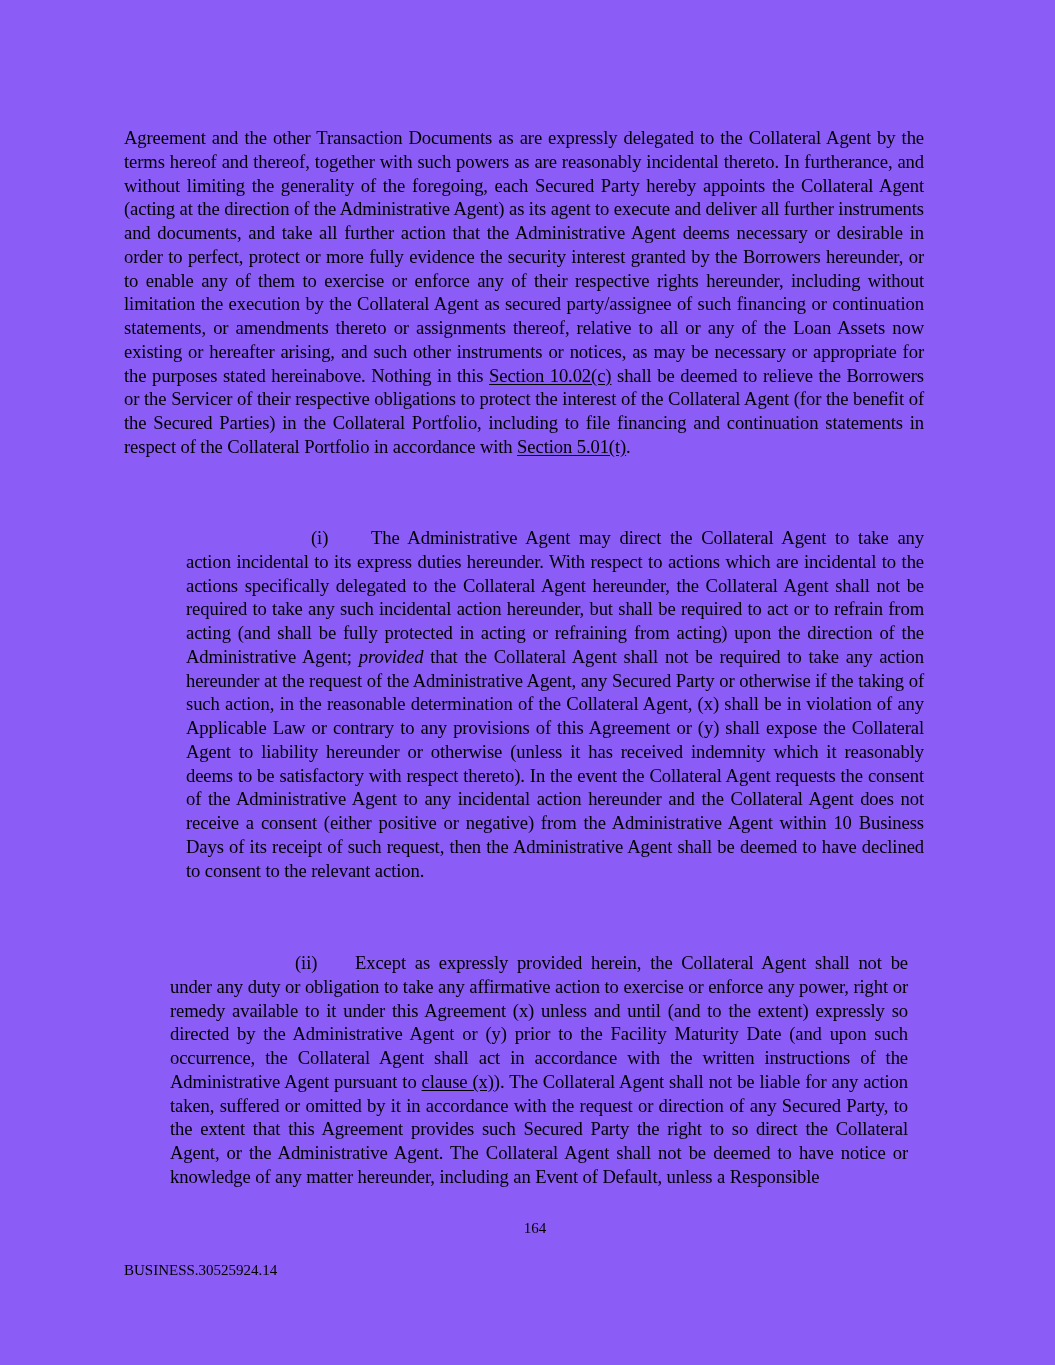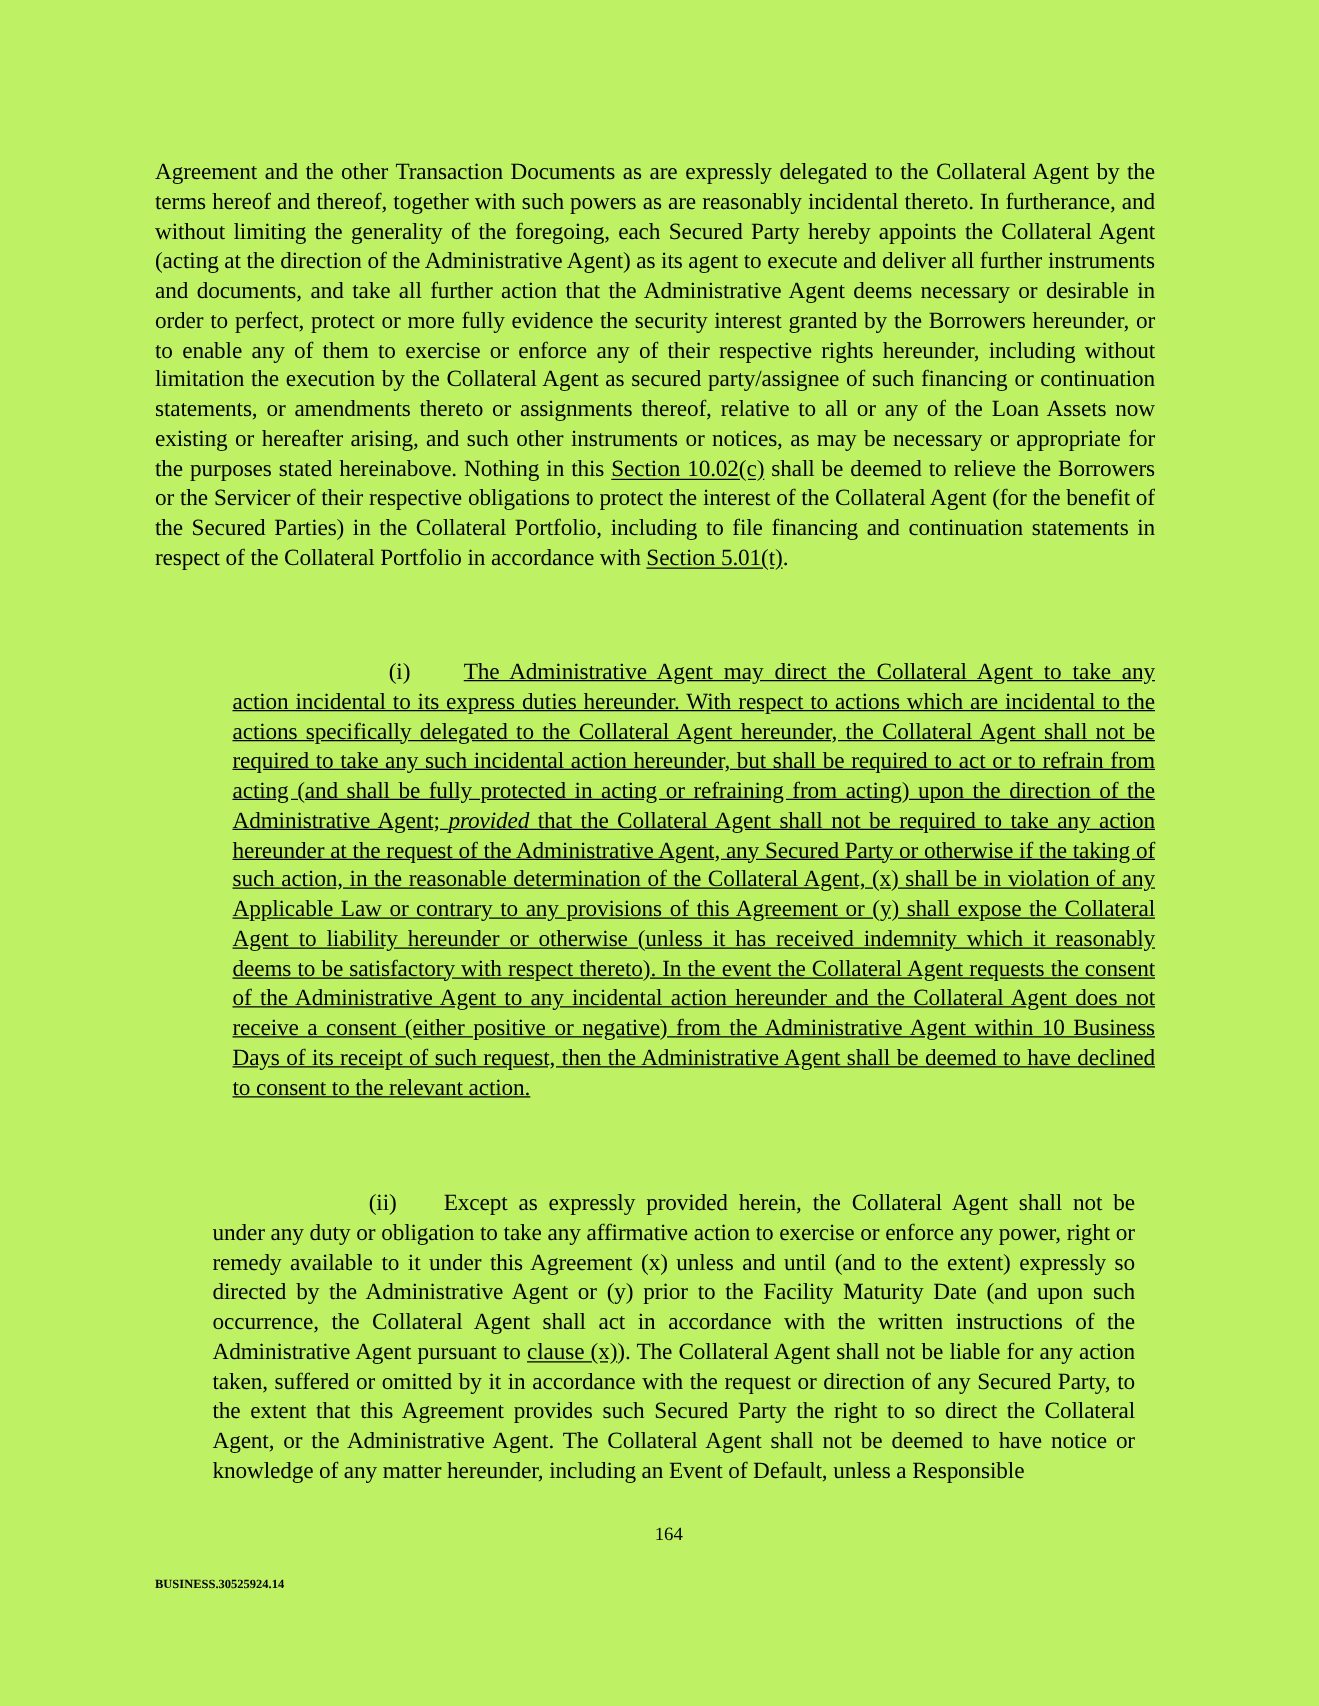--- a/index.html
+++ b/index.html
@@ -1,27 +1,27 @@
 <!DOCTYPE html>
 <html><head>
 <meta charset="utf-8">
 <style>
   html, body { margin: 0; padding: 0; background: #ffffff; }
   body { width: 1055px; height: 1365px; position: relative; overflow: hidden;
          font-family: "Liberation Serif", "DejaVu Serif", serif; color: #000; }
-  .page { position: absolute; left: 0; top: 0; width: 1055px; height: 1365px; background: #bef264; }
+  .page { position: absolute; left: 0; top: 0; width: 1055px; height: 1365px; background: #8b5cf6; }
   .para { position: absolute; font-size: 18.6px; line-height: 23.75px; text-align: justify;
           text-align-last: left; margin: 0; letter-spacing: -0.1px; }
   .p1 { left: 124px; top: 126px; width: 800px; }
-  .p2 { left: 186px; top: 526px; width: 738px; text-indent: 125px; text-decoration: underline; }
+  .p2 { left: 186px; top: 526px; width: 738px; text-indent: 125px; }
   .p3 { left: 170px; top: 951px; width: 738px; text-indent: 125px; }
   .num { display: inline-block; width: 60px; text-indent: 0; }
   u { text-decoration: underline; text-underline-offset: 2px; }
   .pagenum { position: absolute; left: 0; width: 1070px; top: 1220px; text-align: center; font-size: 15px; }
-  .docid { position: absolute; left: 124px; top: 1262px; font-size: 10px; font-weight: bold; }
+  .docid { position: absolute; left: 124px; top: 1262px; font-size: 15px; }
 </style>
 </head>
 <body>
 
 <div class="page">
 
   <p class="para p1"><span>Agreement and the other Transaction Documents as are expressly delegated to the Collateral Agent by the terms hereof and thereof, together with such powers as are reasonably incidental thereto.  In furtherance, and without limiting the generality of the foregoing, each Secured Party hereby appoints the Collateral Agent (acting at the direction of the Administrative Agent) as its agent to execute and deliver all further instruments and documents, and take all further action that the Administrative Agent deems necessary or desirable in order to perfect, protect or more fully evidence the security interest granted by the Borrowers hereunder, or to enable any of them to exercise or enforce any of their respective rights hereunder, including without limitation the execution by the Collateral Agent as secured party/assignee of such financing or continuation statements, or amendments thereto or assignments thereof, relative to all or any of the Loan Assets now existing or hereafter arising, and such other instruments or notices, as may be necessary or appropriate for the purposes stated hereinabove.  Nothing in this </span><u>Section 10.02(c)</u><span> shall be deemed to relieve the Borrowers or the Servicer of their respective obligations to protect the interest of the Collateral Agent (for the benefit of the Secured Parties) in the Collateral Portfolio, including to file financing and continuation statements in respect of the Collateral Portfolio in accordance with </span><u>Section 5.01(t)</u><span>.</span></p>
 
   <p class="para p2"><span class="num">(i)</span><span>The Administrative Agent may direct the Collateral Agent to take any action incidental to its express duties hereunder.  With respect to actions which are incidental to the actions specifically delegated to the Collateral Agent hereunder, the Collateral Agent shall not be required to take any such incidental action hereunder, but shall be required to act or to refrain from acting (and shall be fully protected in acting or refraining from acting) upon the direction of the Administrative Agent; </span><i>provided</i><span> that the Collateral Agent shall not be required to take any action hereunder at the request of the Administrative Agent, any Secured Party or otherwise if the taking of such action, in the reasonable determination of the Collateral Agent, (x) shall be in violation of any Applicable Law or contrary to any provisions of this Agreement or (y) shall expose the Collateral Agent to liability hereunder or otherwise (unless it has received indemnity which it reasonably deems to be satisfactory with respect thereto).  In the event the Collateral Agent requests the consent of the Administrative Agent to any incidental action hereunder and the Collateral Agent does not receive a consent (either positive or negative) from the Administrative Agent within 10 Business Days of its receipt of such request, then the Administrative Agent shall be deemed to have declined to consent to the relevant action.</span></p>
 

